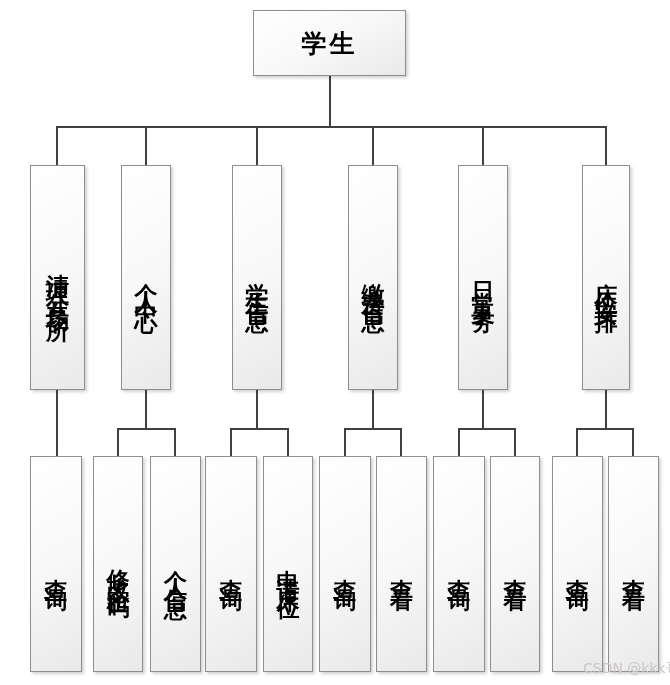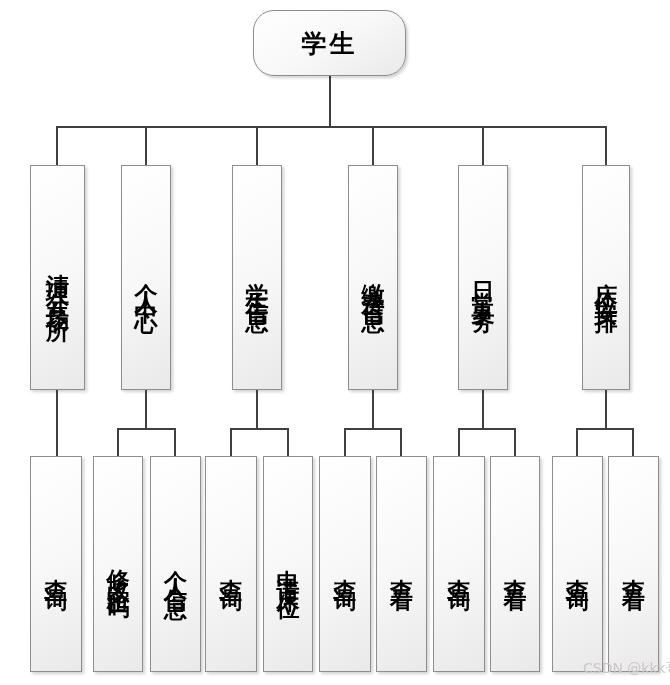--- a/index.html
+++ b/index.html
@@ -33,21 +33,21 @@
     border: 1px solid #8e8e8e;
     background: linear-gradient(150deg, #ffffff 0%, #f8f8f8 50%, #e9e9e9 100%);
     box-shadow: 2px 2px 3px rgba(0,0,0,0.18);
     display: flex;
     align-items: center;
     justify-content: center;
     color: #000000;
     font-weight: bold;
   }
   .node.root {
-    left: 253px; top: 10px; width: 153px; height: 66px; border-radius: 21px;
+    left: 253px; top: 10px; width: 153px; height: 66px;
   }
   .node.root .lbl {
     font-size: 25px;
     letter-spacing: 3px;
   }
   .vnode .lbl {
     writing-mode: vertical-lr;
     text-orientation: upright;
     font-size: 23px;
     letter-spacing: 9px;

